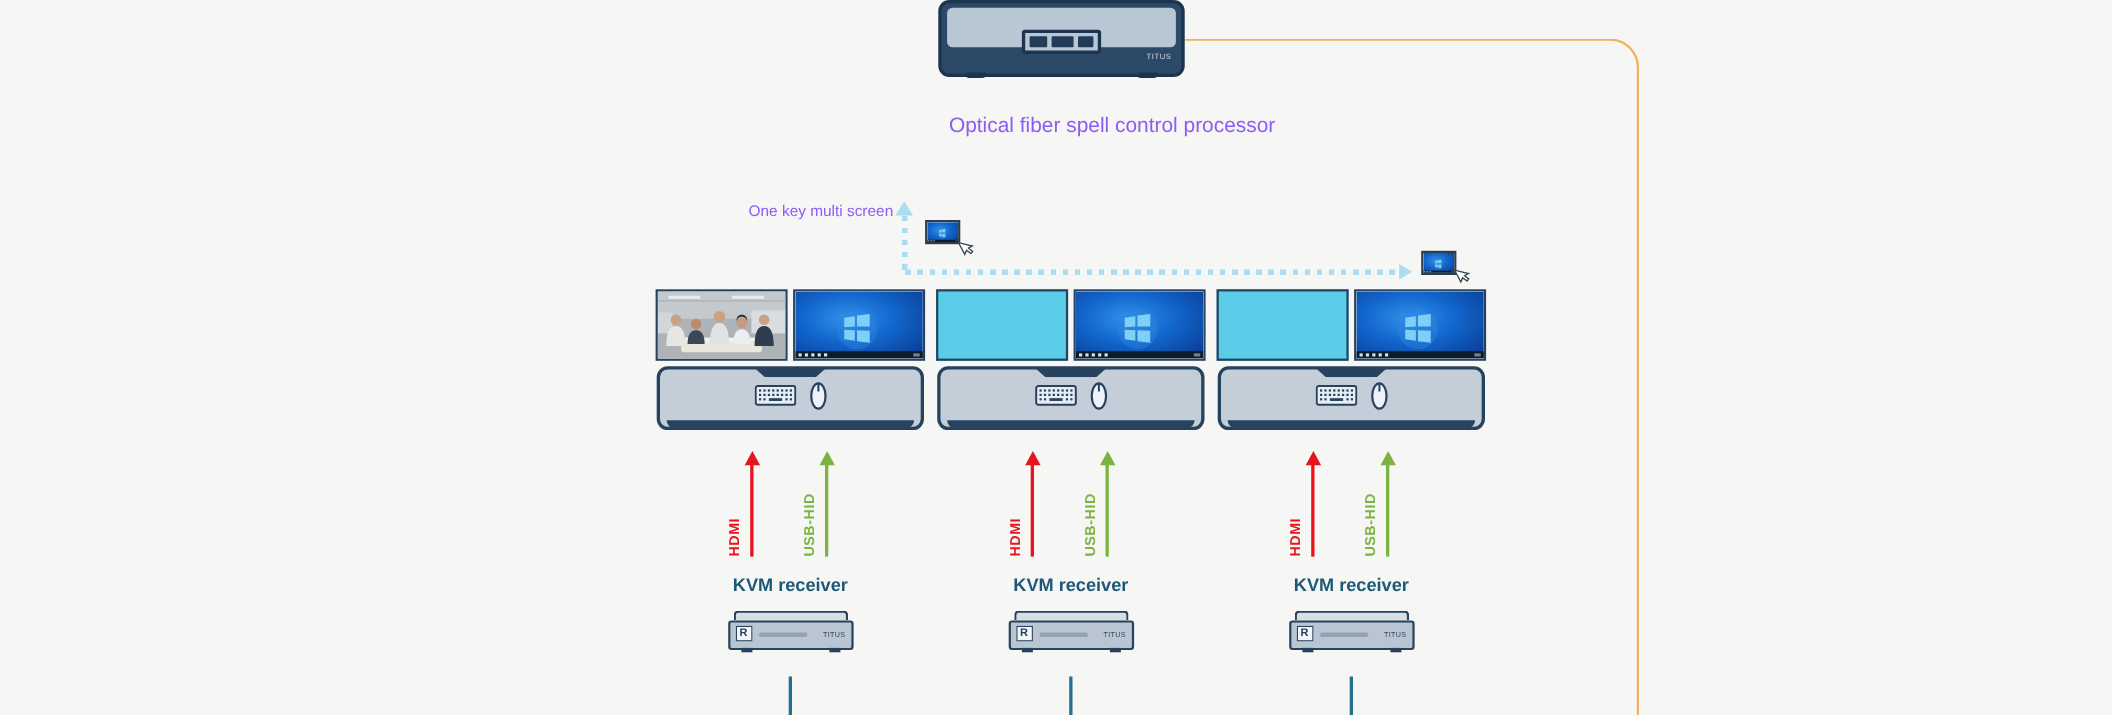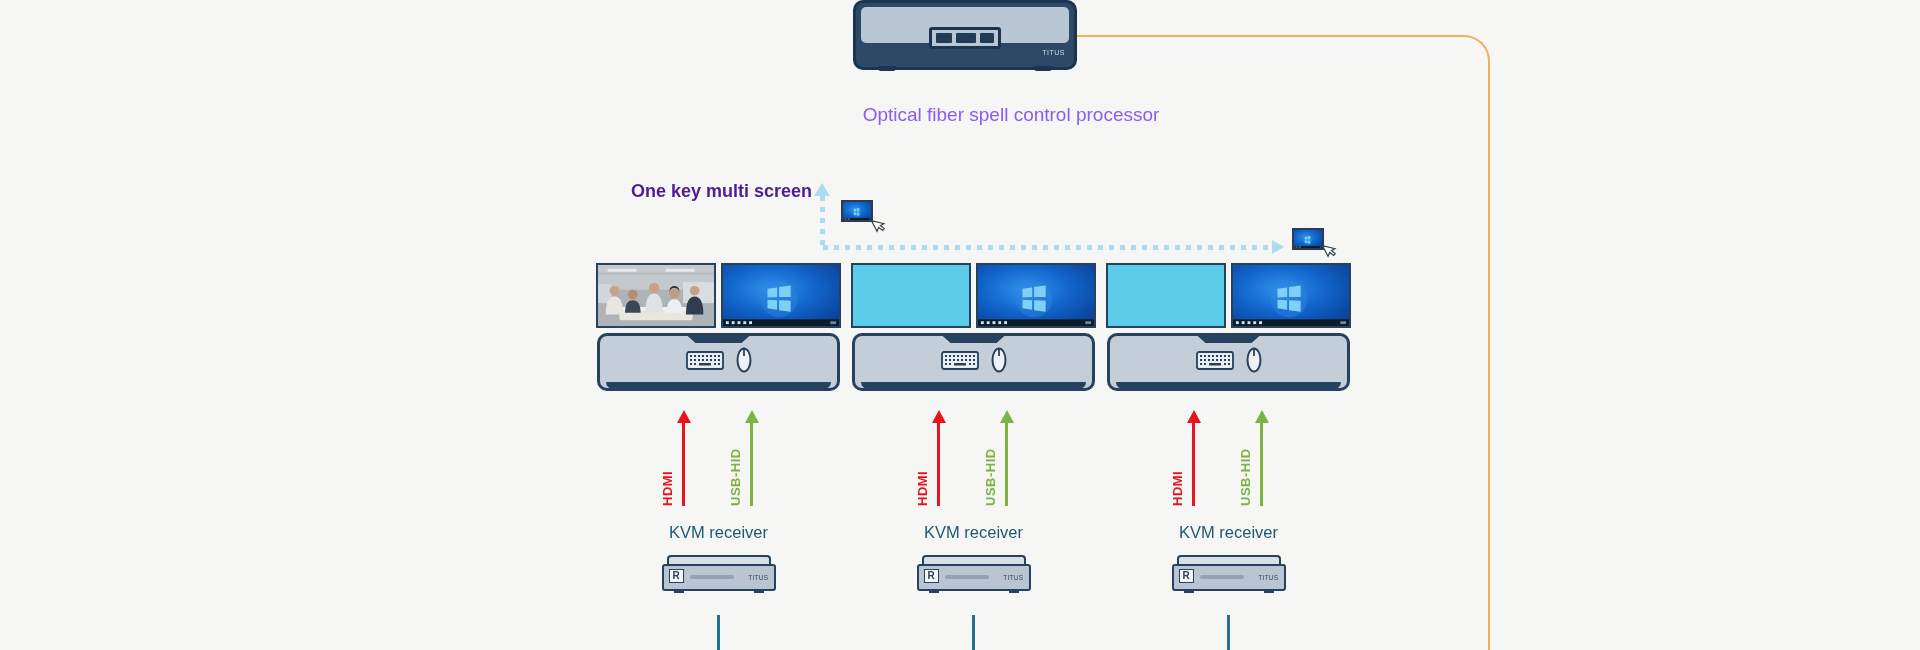--- a/index.html
+++ b/index.html
@@ -20,21 +20,21 @@
   .pf-l{left:22px;}.pf-r{right:22px;}
   .proc-label{position:absolute;left:809px;top:88px;width:404px;text-align:center;
      font-size:19px;color:#8b5cf6;margin-top:16px;}
 
   
   .route{position:absolute;left:1077px;top:35px;width:411px;height:615px;
      border-top:2px solid #f3ae5e;border-right:2px solid #f3ae5e;border-top-right-radius:26px;}
 
   
   .note{position:absolute;left:520px;top:180px;width:292px;text-align:right;
-     font-size:18px;font-weight:bold;color:#4c1d95;line-height:23px;}
+     font-size:14px;font-weight:normal;color:#8b5cf6;line-height:23px;}
 
   
   .dot-v{position:absolute;left:820px;top:196px;width:5px;height:52px;
      background:repeating-linear-gradient(to bottom,#abdcef 0 5px,transparent 5px 11px);}
   .dot-h{position:absolute;left:823px;top:245px;height:5px;width:450px;
      background:repeating-linear-gradient(to right,#abdcef 0 5px,transparent 5px 11px);}
   .arr-up{position:absolute;left:814px;top:183px;width:0;height:0;
      border-left:8px solid transparent;border-right:8px solid transparent;
      border-bottom:13px solid #abdcef;}
   .arr-right{position:absolute;left:1272px;top:240px;width:0;height:0;
@@ -77,21 +77,21 @@
   .cable.usb .vlabel{color:#7cb342;}
   .shaft{position:absolute;left:22px;top:12px;bottom:2px;width:3px;}
   .cable.hdmi .shaft{background:#e8131d;}
   .cable.usb .shaft{background:#7cb342;}
   .tip{position:absolute;left:16.5px;top:0;width:0;height:0;
      border-left:7px solid transparent;border-right:7px solid transparent;}
   .cable.hdmi .tip{border-bottom:13px solid #e8131d;}
   .cable.usb .tip{border-bottom:13px solid #7cb342;}
 
   .rlabel{position:absolute;top:260px;left:0;right:0;text-align:center;
-     font-size:16.5px;font-weight:normal;color:#1d5976;}
+     font-size:16.5px;font-weight:bold;color:#1d5976;}
 
   .receiver{position:absolute;top:292px;left:50%;transform:translateX(-50%);
      width:114px;height:42px;}
   .rec-top{height:9px;margin:0 5px;background:#d6dee6;border:2.5px solid #26425e;
      border-bottom:none;border-radius:4px 4px 0 0;box-sizing:border-box;}
   .rec-front{position:relative;height:27px;background:#b9c5d2;border:2.5px solid #26425e;
      border-radius:3px;box-sizing:border-box;}
   .badge{position:absolute;left:5px;top:3px;width:15px;height:14px;background:#f4f7fa;
      border:1.5px solid #26425e;box-sizing:border-box;font-size:10px;font-weight:bold;
      color:#26425e;text-align:center;line-height:11px;}

